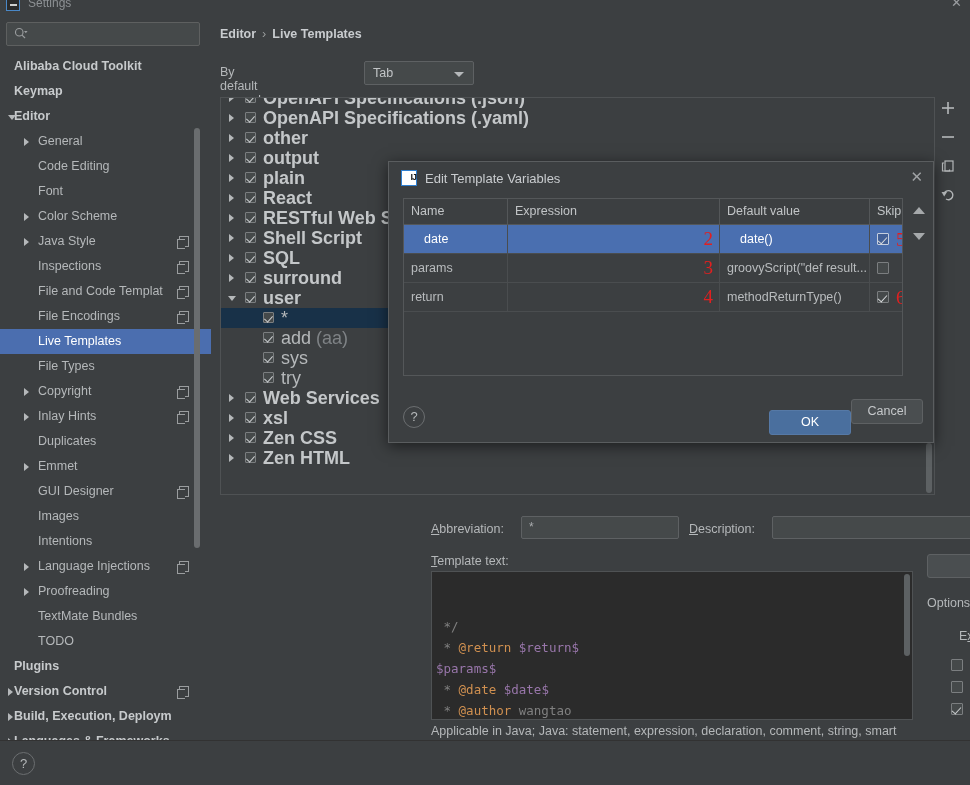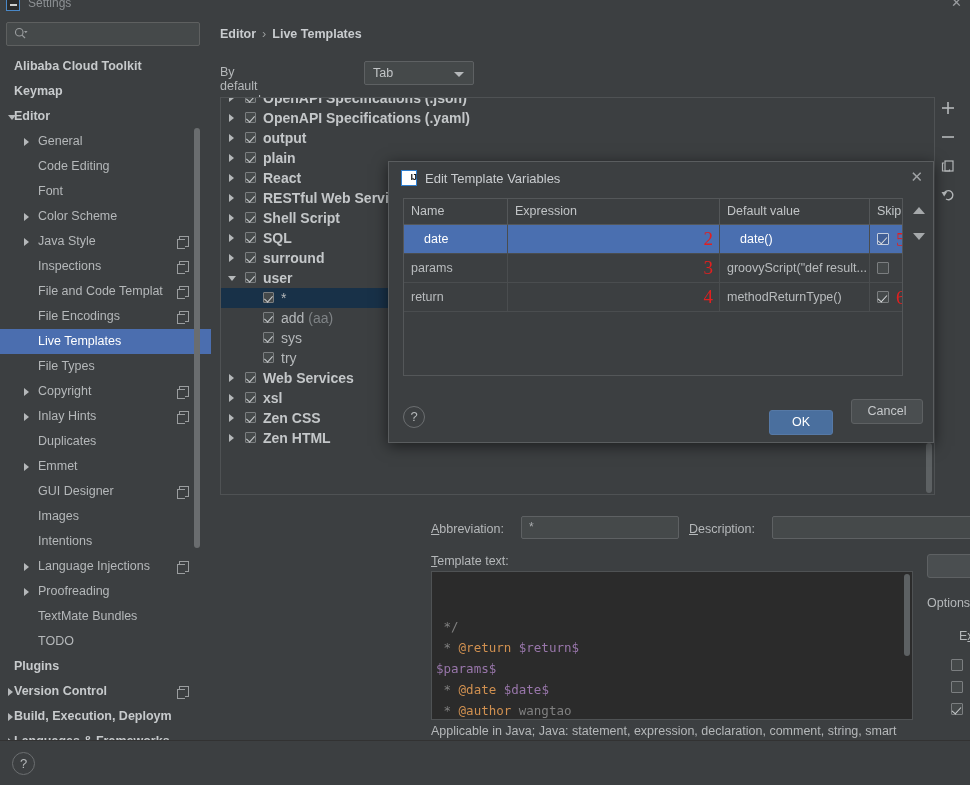--- a/index.html
+++ b/index.html
@@ -116,21 +116,21 @@
   #expand-default-combo { position: absolute; left: 144px; top: 0; width: 110px; }
 
   
   .tpl-panel {
     position: absolute; left: 9px; top: 84px; width: 715px; height: 398px;
     background: #3c3f41; border: 1px solid #4f5254; overflow: hidden;
   }
   .tpl-inner { position: absolute; left: 0; top: -10px; width: 715px; }
   .trow {
     position: relative; height: 20px; line-height: 20px; white-space: nowrap;
-    font-size: 14px; color: #c4c7c9; font-weight: bold;
+    font-size: 18px; color: #c4c7c9; font-weight: bold;
   }
   .trow.child { font-weight: normal; color: #b5b8ba; }
   .trow.selected { background: #183148; }
   .trow .tarrow {
     position: absolute; left: 8px; top: 6px; width: 0; height: 0;
     border-left: 5px solid #b5b8ba; border-top: 4px solid transparent; border-bottom: 4px solid transparent;
   }
   .trow .tarrow.open {
     left: 7px; top: 8px;
     border-left: 4px solid transparent; border-right: 4px solid transparent; border-top: 5px solid #b5b8ba;
@@ -264,21 +264,21 @@
   .dlg-updown { position: absolute; left: 520px; top: 36px; width: 20px; height: 178px; }
   .udbtn { position: relative; width: 20px; height: 26px; }
   .udbtn .tri { position: absolute; left: 4px; width: 0; height: 0; }
   .tri.up   { top: 9px; border-left: 6px solid transparent; border-right: 6px solid transparent; border-bottom: 7px solid #a6a9ab; }
   .tri.down { top: 9px; border-left: 6px solid transparent; border-right: 6px solid transparent; border-top: 7px solid #a6a9ab; }
   .dlg-help {
     position: absolute; left: 14px; bottom: 14px; width: 22px; height: 22px;
     border-radius: 50%; border: 1px solid #6b6e70; color: #b5b8ba;
     text-align: center; line-height: 20px; font-size: 13px;
   }
-  #dlg-ok     { left: 380px; top: 248px; width: 64px; }
+  #dlg-ok     { left: 380px; top: 248px; width: 82px; }
   #dlg-cancel { left: 462px; top: 237px; width: 72px; }
 </style>
 </head>
 <body>
 
 <div id="root">
 
   <div class="titlebar">
     <div class="tb-icon"></div>
     <div class="tb-title">Settings</div>
@@ -349,20 +349,25 @@
             <span class="tlabel">OpenAPI Specifications (.json)</span>
           </div>
           <div class="trow">
             <span class="tarrow"></span>
             <span class="cbx checked"></span>
             <span class="tlabel">OpenAPI Specifications (.yaml)</span>
           </div>
           <div class="trow">
             <span class="tarrow"></span>
             <span class="cbx checked"></span>
+            <span class="tlabel">other</span>
+          </div>
+          <div class="trow">
+            <span class="tarrow"></span>
+            <span class="cbx checked"></span>
             <span class="tlabel">output</span>
           </div>
           <div class="trow">
             <span class="tarrow"></span>
             <span class="cbx checked"></span>
             <span class="tlabel">plain</span>
           </div>
           <div class="trow">
             <span class="tarrow"></span>
             <span class="cbx checked"></span>

